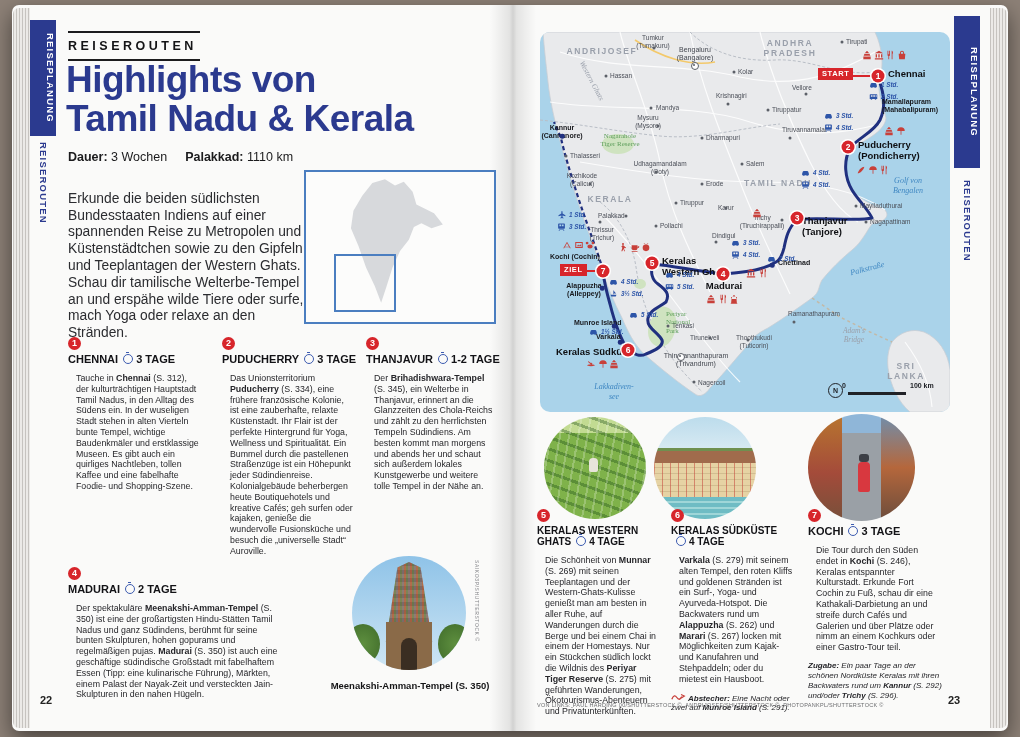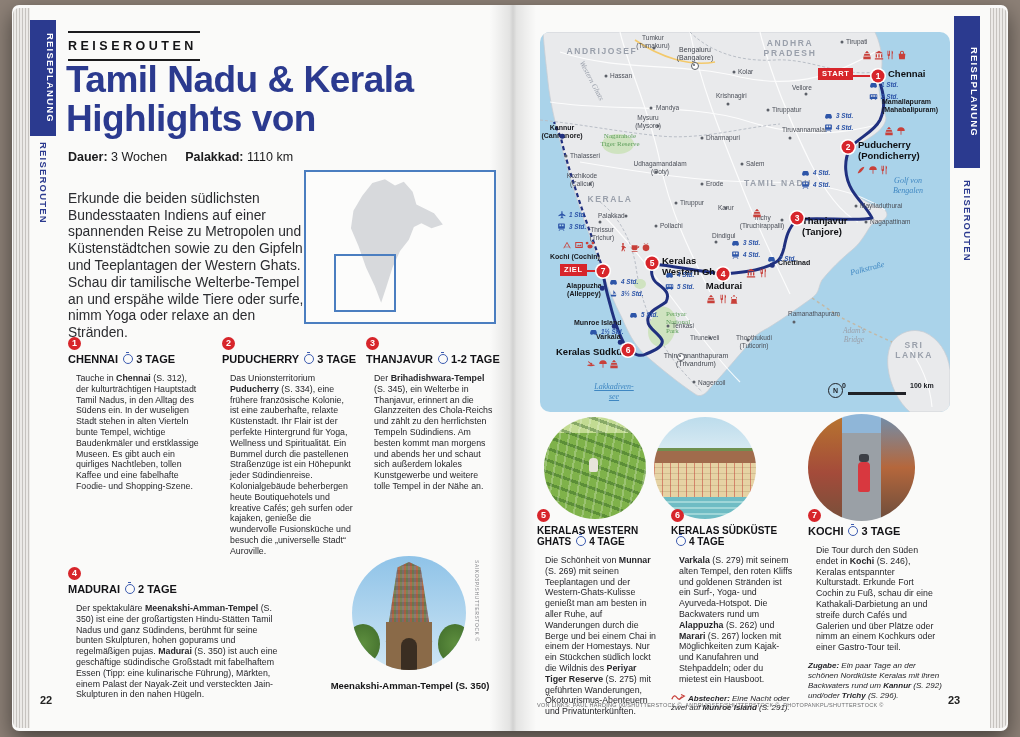--- a/index.html
+++ b/index.html
@@ -173,27 +173,27 @@
 
 <div class="vtab tabL">REISEPLANUNG</div>
 <div class="vtab tabL2">REISEROUTEN</div>
 <div class="vtab tabR">REISEPLANUNG</div>
 <div class="vtab tabR2">REISEROUTEN</div>
 
 <div class="krule" style="top:31px"></div>
 <div class="kicker">REISEROUTEN</div>
 <div class="krule" style="top:59px"></div>
 <h1 class="title">
+    <span style="display:block">Highlights von</span>
     <span style="display:block">Tamil Nadu &amp; Kerala</span>
-    <span style="display:block">Highlights von</span>
   </h1>
 <div class="meta">
   <b>Dauer:</b> <span>3 Wochen</span><span class="gap"></span><b>Palakkad:</b> <span>1110 km</span>
 </div>
-<p class="intro">Erkunde die beiden südlichsten Bundesstaaten Indiens auf einer spannenden Reise zu Metropolen und Küstenstädtchen sowie zu den Gipfeln und Teeplantagen der Western Ghats. Schau dir tamilische Welterbe-Tempel an und erspähe wilde Tiere oder surfe, nimm Yoga oder relaxe an den Stränden.</p>
+<p class="intro">Erkunde die beiden südlichsten Bundesstaaten Indiens auf einer spannenden Reise zu Metropolen und Küstenstädtchen sowie zu den Gipfeln und Teeplantagen der Western Ghats. Schau dir tamilische Welterbe-Tempel an und erspähe wilde Tiere oder surfe, mach Yoga oder relaxe an den Stränden.</p>
 
 <div class="inset">
   <svg width="150" height="136" viewBox="0 0 100 108">
       <path fill="#d7d9dc" d="M32 4l10-3 8 5 7-3 7 8 3 10 14 7 7 9-9 3-8-4-6 3-4 10-7 9-6 13-5 16-4 12-5-13-7-15-6-17-6-14 2-14 7-12z"></path>
     </svg>
   <div class="inner"></div>
 </div>
 
 <div class="sec" id="sec1" style="left:68px;top:332px;width:142px">
   <span class="nbadge">1</span>
@@ -264,21 +264,21 @@
     <div class="sline" style="left:46px;top:238px;width:11px"></div>
     <div class="compass">N</div>
     <div class="scalebar"></div>
     <span class="s0">0</span>
     <span class="s100">100 km</span>
   <span class="ml st ctr" style="left: 62px; top: 14px;">ANDRIJOSEF</span>
       <span class="ml st ctr" style="left: 250px; top: 6px;">ANDHRA
 PRADESH</span>
       <span class="ml st ctr" style="left: 238px; top: 146px;">TAMIL NADU</span>
       <span class="ml st ctr" style="left: 70px; top: 162px;">KERALA</span>
-      <span class="ml st ctr" style="left: 366px; top: 308px; margin-left: 8px;">SRI LANKA</span>
+      <span class="ml st ctr" style="left: 366px; top: 329px;">SRI LANKA</span>
       <span class="ml tn ctr" style="left: 113px; top: 2px;">Tumkur
 (Tumakuru)</span>
       <span class="ml tn2 ctr" style="left: 155px; top: 14px;">Bengaluru
 (Bangalore)</span>
       <span class="ml tn" style="left: 198px; top: 36px;">Kolar</span>
       <span class="ml tn" style="left: 306px; top: 6px;">Tirupati</span>
       <span class="ml tn" style="left: 70px; top: 40px;">Hassan</span>
       <span class="ml tn" style="left: 252px; top: 52px;">Vellore</span>
       <span class="ml tn" style="left: 116px; top: 72px;">Mandya</span>
       <span class="ml tn" style="left: 176px; top: 60px;">Krishnagiri</span>
@@ -328,21 +328,21 @@
 (Pondicherry)</span>
       <span class="ml big" style="left: 262px; top: 184px;">Thanjavur
 (Tanjore)</span>
       <span class="ml big ctr" style="left: 184px; top: 249px;">Madurai</span>
       <span class="ml big" style="left: 122px; top: 224px;">Keralas
 Western Ghats</span>
       <span class="ml big" style="left: 16px; top: 315px;">Keralas Südküste</span>
       <span class="ml wtr ctr" style="left: 368px; top: 144px;">Golf von
 Bengalen</span>
       <span class="ml wtr" style="left: 310px; top: 232px; transform: rotate(-14deg);">Palkstraße</span>
-      <span class="ml wtr ctr" style="left: 74px; top: 350px; text-decoration: underline;">Lakkadiven-
+      <span class="ml wtr ctr" style="left: 74px; top: 350px;">Lakkadiven-
 see</span>
       <span class="ml phys ctr" style="left: 314px; top: 294px;">Adam's
 Bridge</span>
       <span class="ml phys" style="left: 30px; top: 44px; transform: rotate(62deg);">Western Ghats</span>
       <span class="ml grn ctr" style="left: 80px; top: 100px;">Nagarahole
 Tiger Reserve</span>
       <span class="ml grn" style="left: 126px; top: 278px;">Periyar
 National
 Park</span>
       <i class="mdot" style="left: 114px; top: 16px;"></i>

